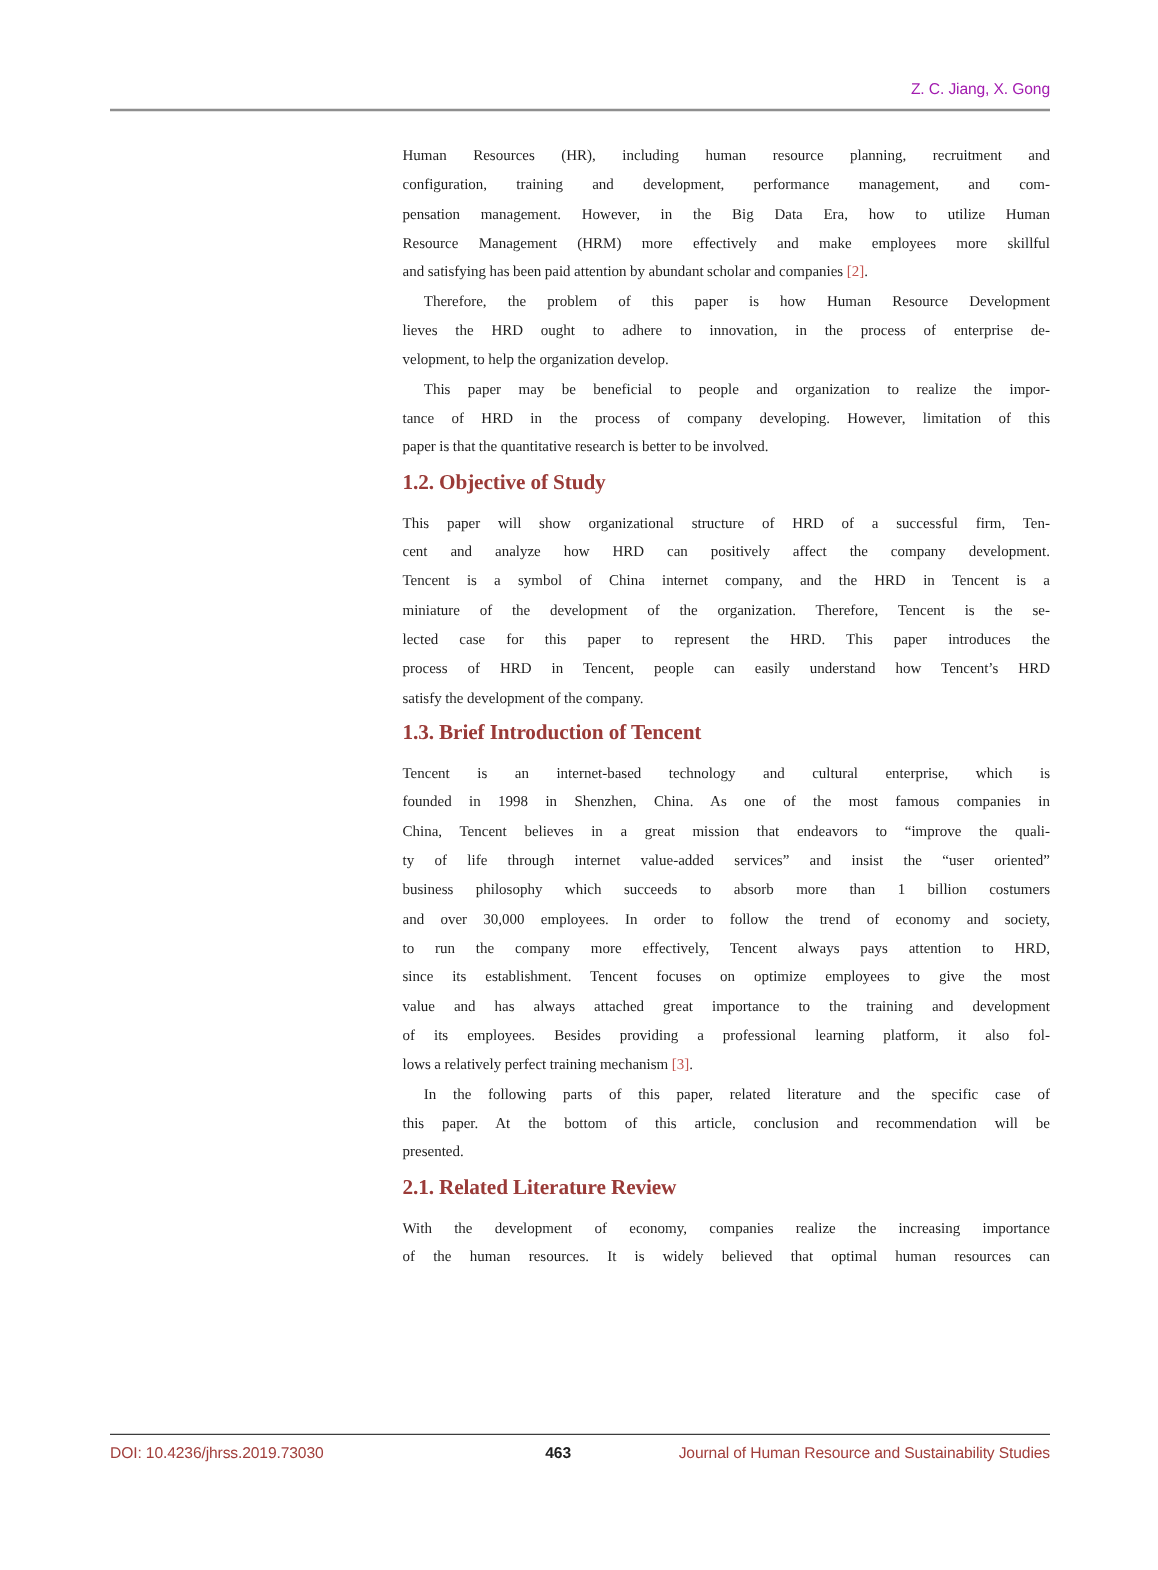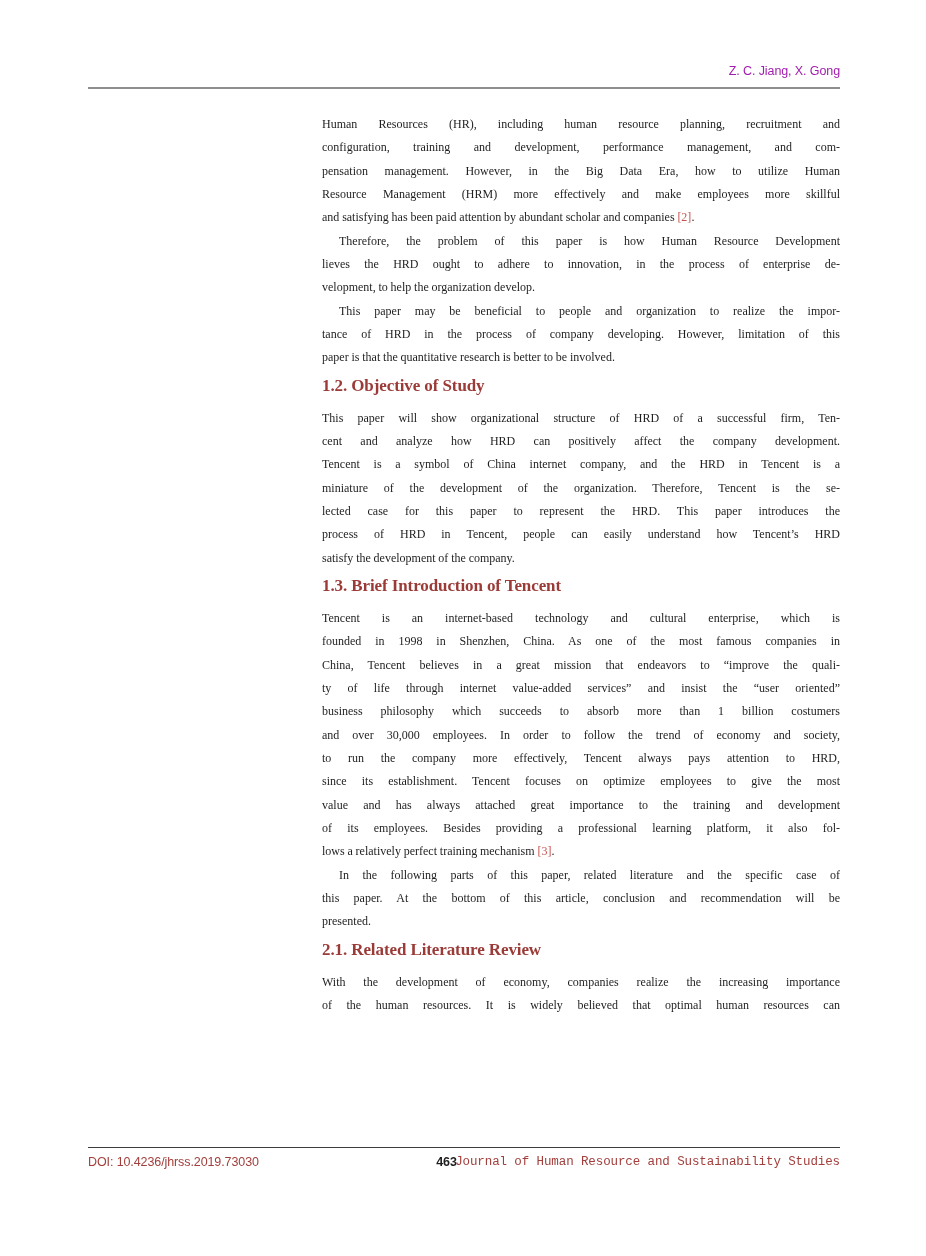--- a/index.html
+++ b/index.html
@@ -86,21 +86,21 @@
   .footer-doi, .footer-journal, .footer-pagenum {
     position: absolute;
     top: 1155px;
     font-family: "Liberation Sans", "DejaVu Sans", sans-serif;
     font-size: 12.5px;
     letter-spacing: -0.1px;
     text-align: right;
   }
   .footer-doi { left: 88px; color: var(--footer-red); cursor: pointer; }
   .footer-pagenum { left: 0; width: 893px; text-align: center; color: #1e1e1e; font-weight: bold; }
-  .footer-journal { right: 86px; color: var(--footer-red); font-family: Liberation Mono, monospace; }
+  .footer-journal { right: 86px; color: var(--footer-red); }
 </style>
 </head>
 <body>
 
 <div class="page">
   <div class="running-head">Z. C. Jiang, X. Gong</div>
   <div class="header-rule"></div>
 
   <div class="content">
       <div class="para">

